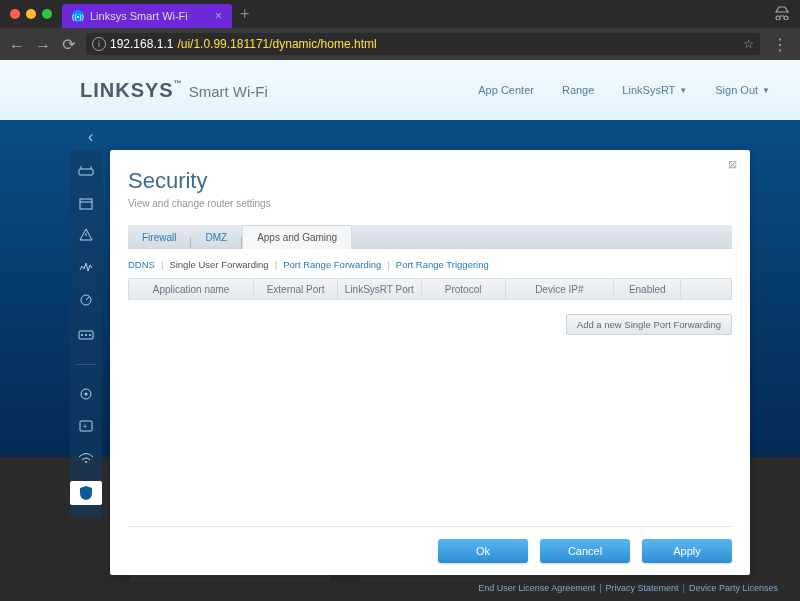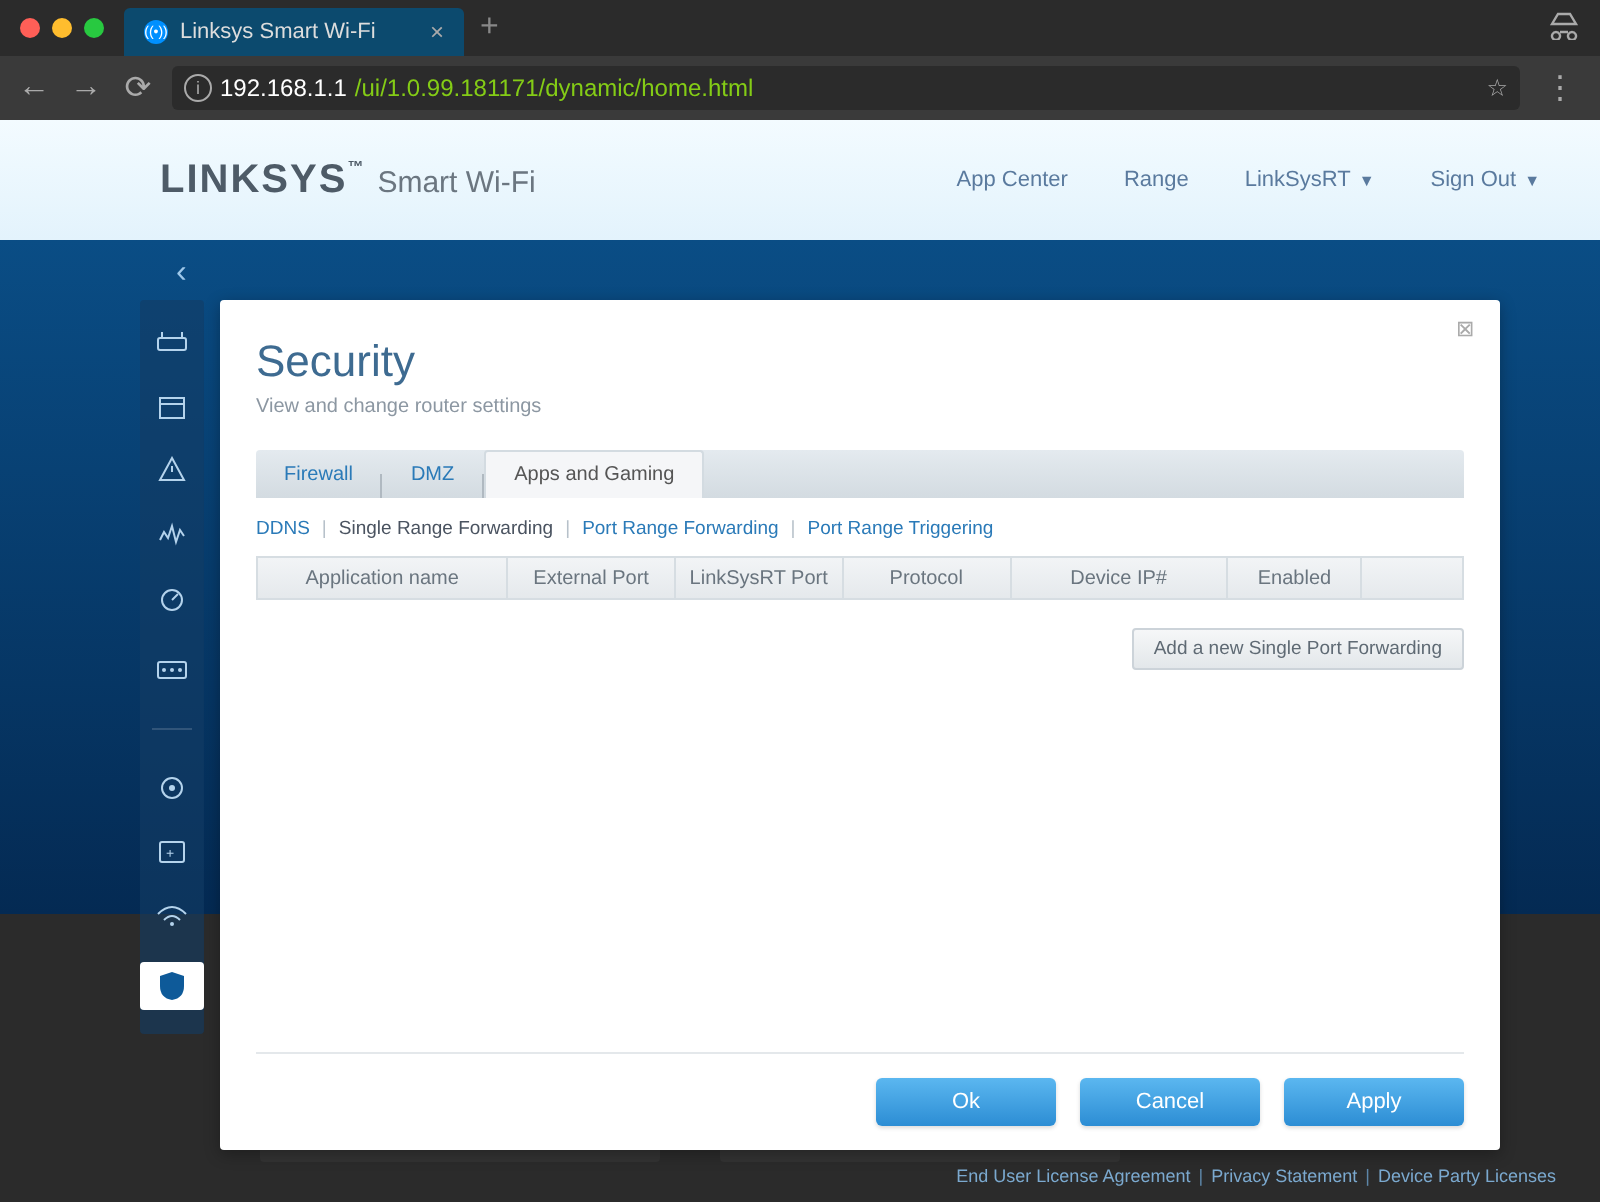--- a/index.html
+++ b/index.html
@@ -6,31 +6,31 @@
 body { width: 800px; height: 601px; overflow: hidden; background: #2b2b2b; }
 
 
 .browser-chrome { background: #2b2b2b; }
 .tab-bar { display: flex; align-items: center; height: 28px; background: #2b2b2b; }
 .traffic-lights { display: flex; gap: 6px; padding: 0 10px; }
 .traffic-lights .dot { width: 10px; height: 10px; border-radius: 50%; }
 .dot.red { background: #ff5f57; }
 .dot.yellow { background: #ffbd2e; }
 .dot.green { background: #28c940; }
-.tab { display: flex; align-items: center; background: #0c4a6e; color: #ddd; font-size: 11px; padding: 0 10px; height: 24px; border-radius: 3px 3px 0 0; margin-top: 4px; gap: 6px; min-width: 170px; }
+.tab { display: flex; align-items: center; background: #6d28d9; color: #ddd; font-size: 11px; padding: 0 10px; height: 24px; border-radius: 3px 3px 0 0; margin-top: 4px; gap: 6px; min-width: 170px; }
 .tab .favicon { width: 12px; height: 12px; border-radius: 50%; background: #0090ff; display: inline-flex; align-items: center; justify-content: center; color: #fff; font-size: 7px; }
 .tab .close-x { color: #aaa; margin-left: auto; font-size: 12px; }
 .tab-plus { color: #888; font-size: 16px; padding: 0 8px; cursor: pointer; }
 .chrome-right { margin-left: auto; display: flex; align-items: center; padding-right: 10px; gap: 10px; color: #aaa; font-size: 14px; }
 .addr-bar { display: flex; align-items: center; height: 32px; background: #3a3a3a; padding: 0 8px; gap: 8px; }
 .addr-bar .nav-btn { color: #aaa; font-size: 16px; width: 18px; text-align: center; cursor: pointer; }
 .addr-bar .url-box { flex: 1; display: flex; align-items: center; background: #2b2b2b; border-radius: 3px; height: 22px; padding: 0 6px; color: #ddd; font-size: 12px; gap: 4px; }
 .addr-bar .url-box .info-icon { width: 14px; height: 14px; border: 1px solid #aaa; border-radius: 50%; display: inline-flex; align-items: center; justify-content: center; font-size: 9px; color: #aaa; }
 .addr-bar .url-host { color: #fff; }
-.addr-bar .url-path { color: #84cc16; }
+.addr-bar .url-path { color: #fde047; }
 .addr-bar .star { color: #aaa; }
 .addr-bar .menu-dots { color: #aaa; font-size: 16px; padding: 0 4px; }
 
 
 .page { background: linear-gradient(180deg, #e9f6fe 0%, #d8effc 60px, #0a4d85 60px, #042a53 100%); height: 397px; position: relative; }
 .top-bar { height: 60px; background: linear-gradient(#f3fbff, #e3f3fc); display: flex; align-items: center; padding: 0 30px 0 80px; color: #6f7a84; }
 .logo { display: flex; align-items: baseline; gap: 6px; }
 .logo-main { font-size: 20px; font-weight: 700; letter-spacing: 1px; color: #4e5b67; }
 .logo-tm { font-size: 8px; vertical-align: top; }
 .logo-sub { font-size: 15px; color: #6b7680; font-weight: 300; }
@@ -222,21 +222,21 @@
         <div class="tab-sep"></div>
         <div class="tab-item">DMZ</div>
         <div class="tab-sep"></div>
         <div class="tab-item active">Apps and Gaming</div>
         <div style="flex:1"></div>
       </div>
 
       <div class="subtabs">
         <span class="st">DDNS</span>
         <span class="vdiv">|</span>
-        <span class="st active">Single Range Forwarding</span>
+        <span class="st active">Single User Forwarding</span>
         <span class="vdiv">|</span>
         <span class="st">Port Range Forwarding</span>
         <span class="vdiv">|</span>
         <span class="st">Port Range Triggering</span>
       </div>
 
       <div class="table-header">
         <div class="th app">Application name</div>
         <div class="th ext">External Port</div>
         <div class="th int">LinkSysRT Port</div>

